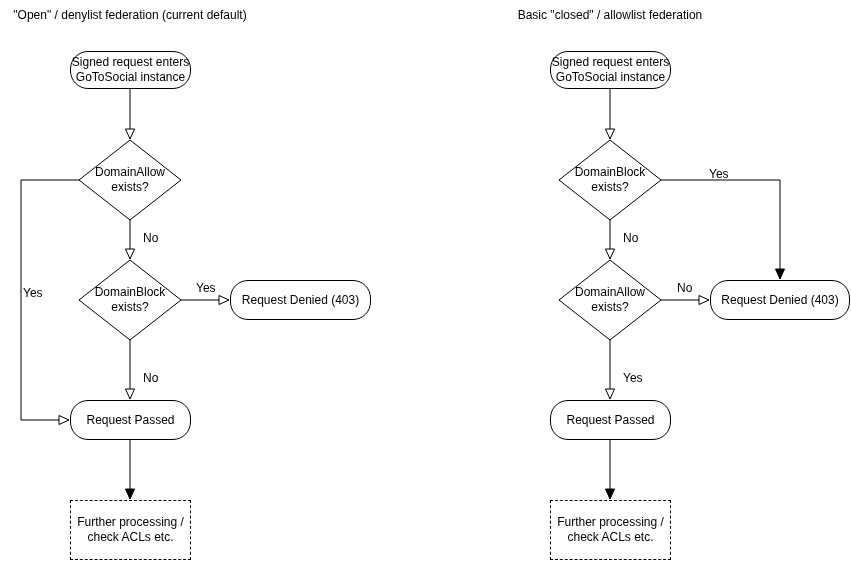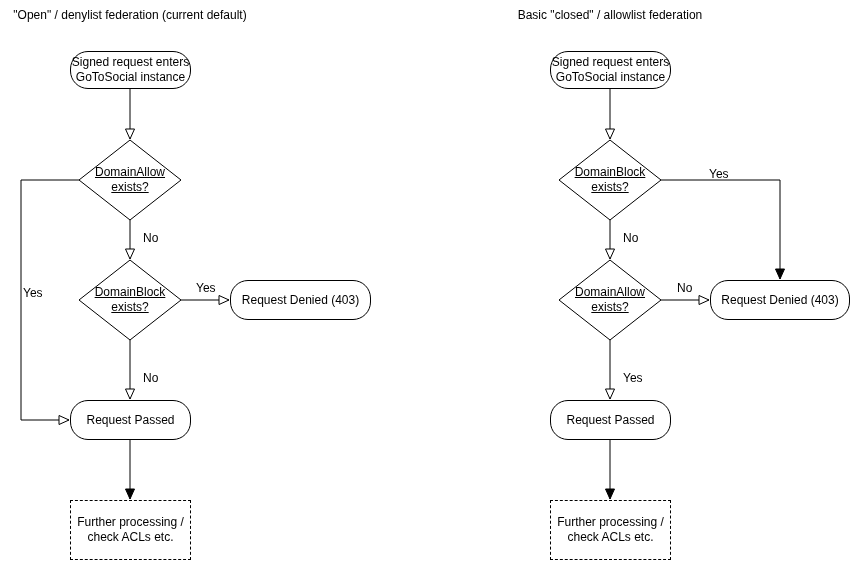--- a/index.html
+++ b/index.html
@@ -42,21 +42,20 @@
     background: transparent;
   }
   .diamond-label {
     position: absolute;
     display: flex;
     align-items: center;
     justify-content: center;
     text-align: center;
     line-height: 1.25;
     background: transparent;
-    text-decoration: underline;
   }
   .edge-label {
     position: absolute;
     line-height: 1.1;
     white-space: nowrap;
   }
 </style>
 </head>
 <body>
 

